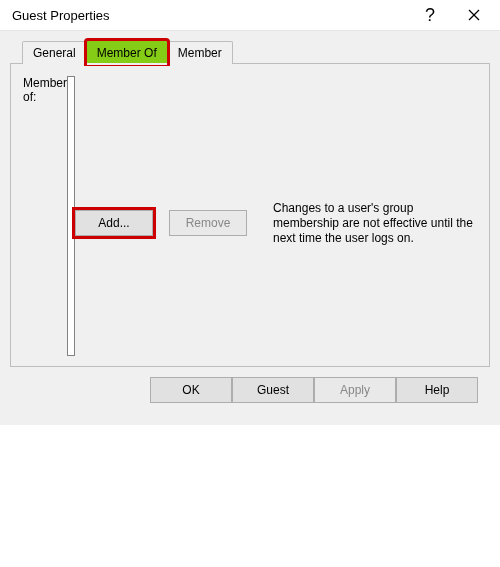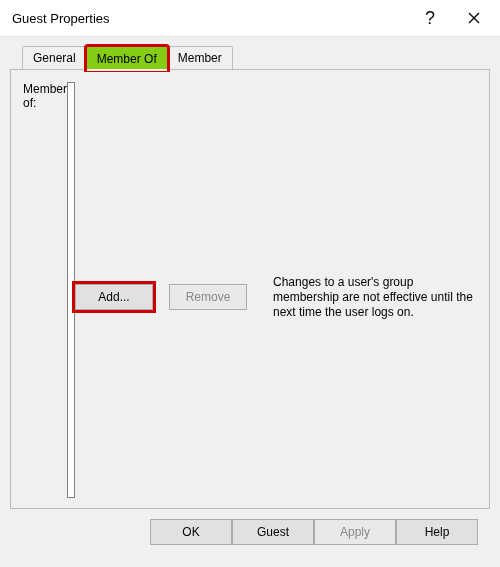--- a/index.html
+++ b/index.html
@@ -8,21 +8,21 @@
     padding: 0;
     font-family: "Segoe UI", Tahoma, sans-serif;
     font-size: 12px;
     background: #fff;
     width: 500px;
     height: 567px;
     overflow: hidden;
   }
   .window {
     width: 500px;
-    height: 567px;
+    height: 425px;
     background: #fff;
     display: flex;
     flex-direction: column;
   }
   .titlebar {
     height: 36px;
     display: flex;
     align-items: center;
     padding: 0 4px 0 12px;
     background: #fff;
@@ -47,21 +47,21 @@
   .body {
     flex: 1;
     background: #f0f0f0;
     padding: 8px 10px 10px 10px;
     display: flex;
     flex-direction: column;
     border-top: 1px solid #e6e6e6;
   }
   .tabs {
     display: flex;
-    align-items: flex-start;
+    align-items: center;
     position: relative;
     z-index: 2;
     padding-left: 12px;
   }
   .tab {
     padding: 4px 10px 4px 10px;
     background: #f0f0f0;
     border: 1px solid #bdbdbd;
     border-bottom: none;
     margin-right: -1px;

